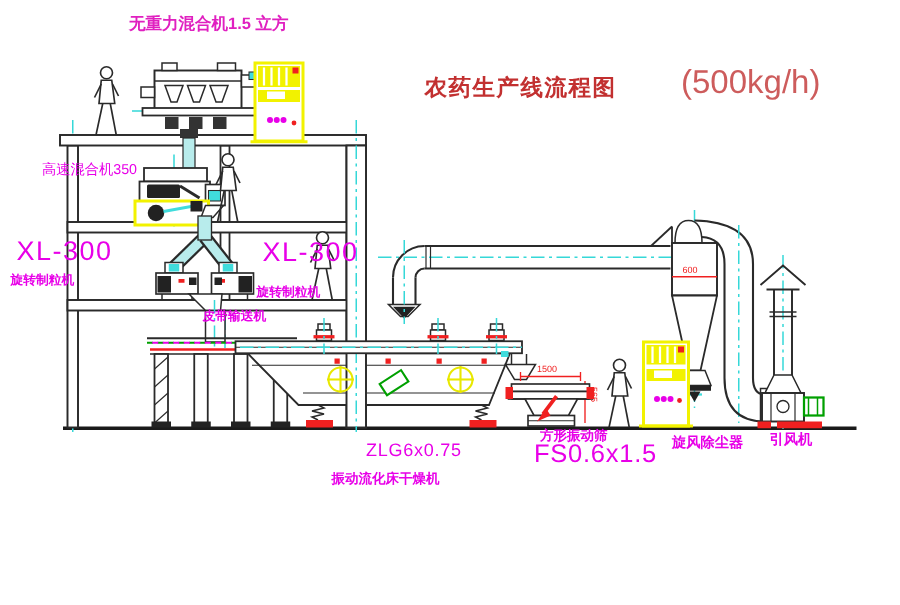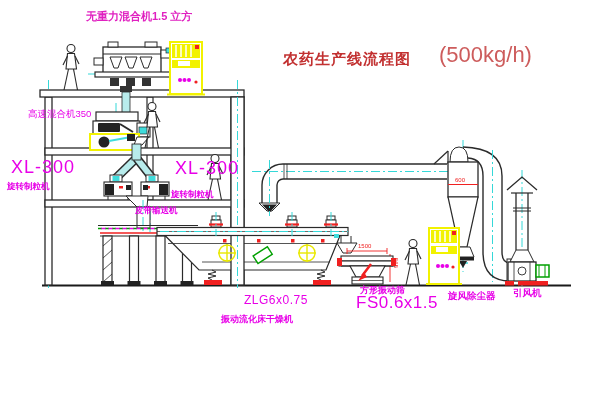--- a/index.html
+++ b/index.html
@@ -4,21 +4,21 @@
 <style>
   html,body{margin:0;padding:0;background:#fff;}
   .stage{position:relative;width:571px;height:403px;background:#ffffff;overflow:hidden;
          font-family:"Liberation Sans",sans-serif;}
   .stage svg{position:absolute;left:0;top:0;}
   .lbl{position:absolute;white-space:nowrap;line-height:1;z-index:5;}
   .mag{color:#e800e8;}
   .lbl-gravity{left:86px;top:11px;font-size:11px;font-weight:bold;color:#e020c0;}
   .lbl-title{left:283px;top:44px;display:flex;align-items:flex-end;color:#c23030;gap:26px;}
   .lbl-title .main{font-size:15px;font-weight:bold;letter-spacing:1px;}
-  .lbl-title .cap{font-size:22px;font-weight:normal;color:#cd5c5c;margin-left:2px;}
+  .lbl-title .cap{font-size:22px;font-weight:normal;color:#cd5c5c;margin-left:17px;}
   .lbl-hsmixer{left:28px;top:109px;font-size:9.5px;font-weight:normal;}
   .lbl-xl-left{left:11px;top:158px;font-size:18px;letter-spacing:1px;}
   .lbl-gran-left{left:7px;top:182px;font-size:8.5px;font-weight:bold;}
   .lbl-xl-right{left:175px;top:159px;font-size:18px;letter-spacing:1px;}
   .lbl-gran-right{left:171px;top:190px;font-size:8.5px;font-weight:bold;}
   .lbl-belt{left:135px;top:206px;font-size:8.5px;font-weight:bold;}
   .lbl-dryer{left:221px;top:286px;font-size:9px;font-weight:bold;margin-top:29px;}
   .lbl-dryermodel{left:244px;top:294px;font-size:12px;letter-spacing:.5px;}
   .lbl-screen{left:360px;top:286px;font-size:9px;font-weight:bold;}
   .lbl-screenmodel{left:356px;top:294px;font-size:17px;letter-spacing:.5px;}

